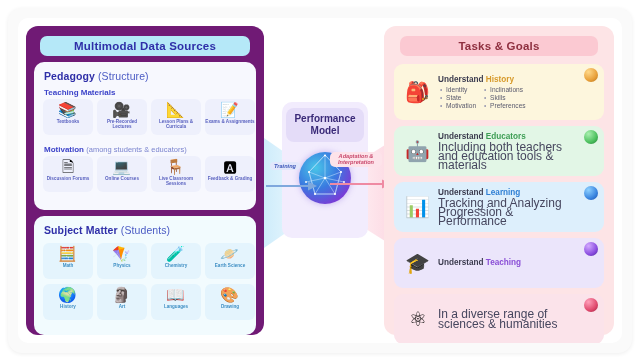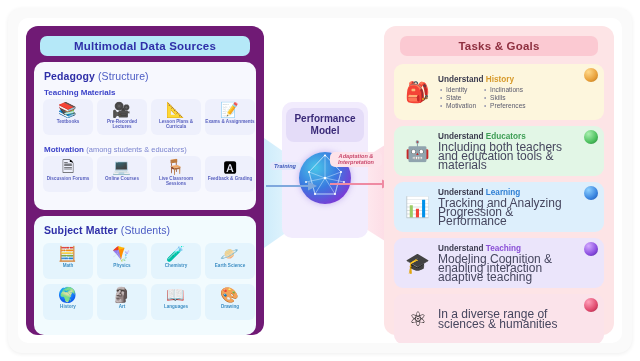--- a/index.html
+++ b/index.html
@@ -337,21 +337,20 @@
         <div class="orb" style="background:radial-gradient(circle at 32% 28%,#8ed1ff,#3b86e0 60%,#1a4ba8);"></div>
       </div>
 
       <div class="task-card" style="top:212px;height:50px;background:#ebe5fb;">
         <div class="task-icon">🎓</div>
         <div class="task-body">
           <div class="task-title">
             <span>Understand</span>
             <span class="kw" style="color:#8a4fd6;">Teaching</span>
           </div>
-          <div class="task-desc">Modeling Cognition &amp; enabling interaction adaptive teaching</div>
         </div>
         <div class="orb" style="background:radial-gradient(circle at 32% 28%,#d3aaff,#8b4ee0 60%,#4a1f96);"></div>
       </div>
 
       <div class="task-card" style="top:268px;height:50px;background:#fbe3ea;">
         <div class="task-icon">⚛</div>
         <div class="task-body">
           <div class="task-desc">In a diverse range of sciences &amp; humanities</div>
         </div>
         <div class="orb" style="background:radial-gradient(circle at 32% 28%,#ffa0ba,#e04a6e 60%,#9c1f3e);"></div>

